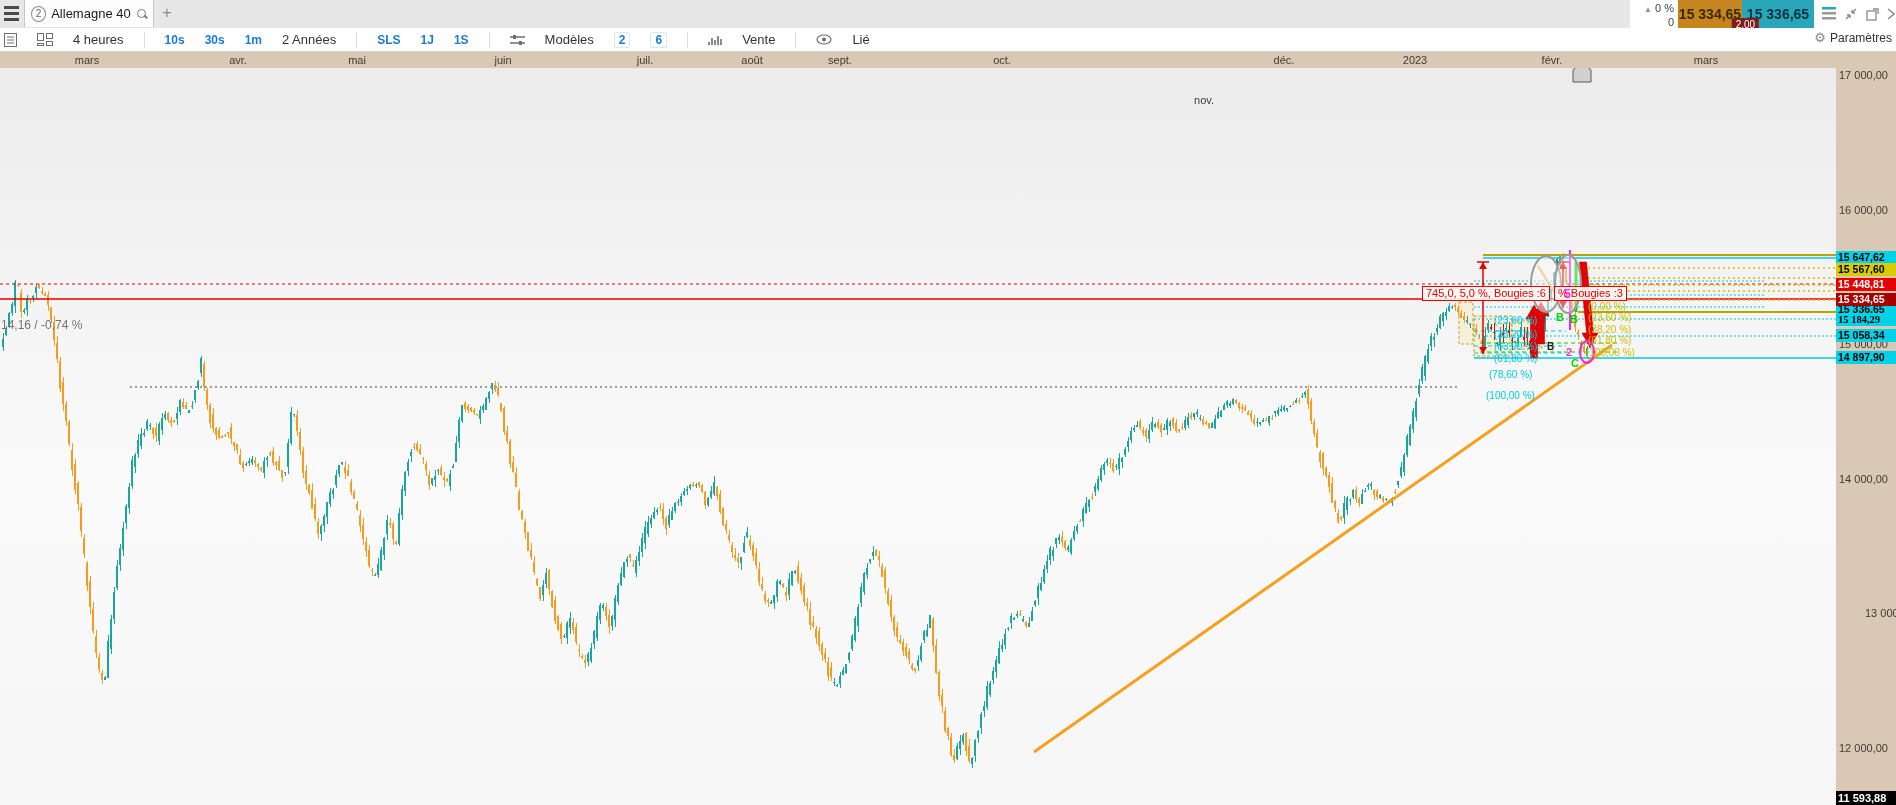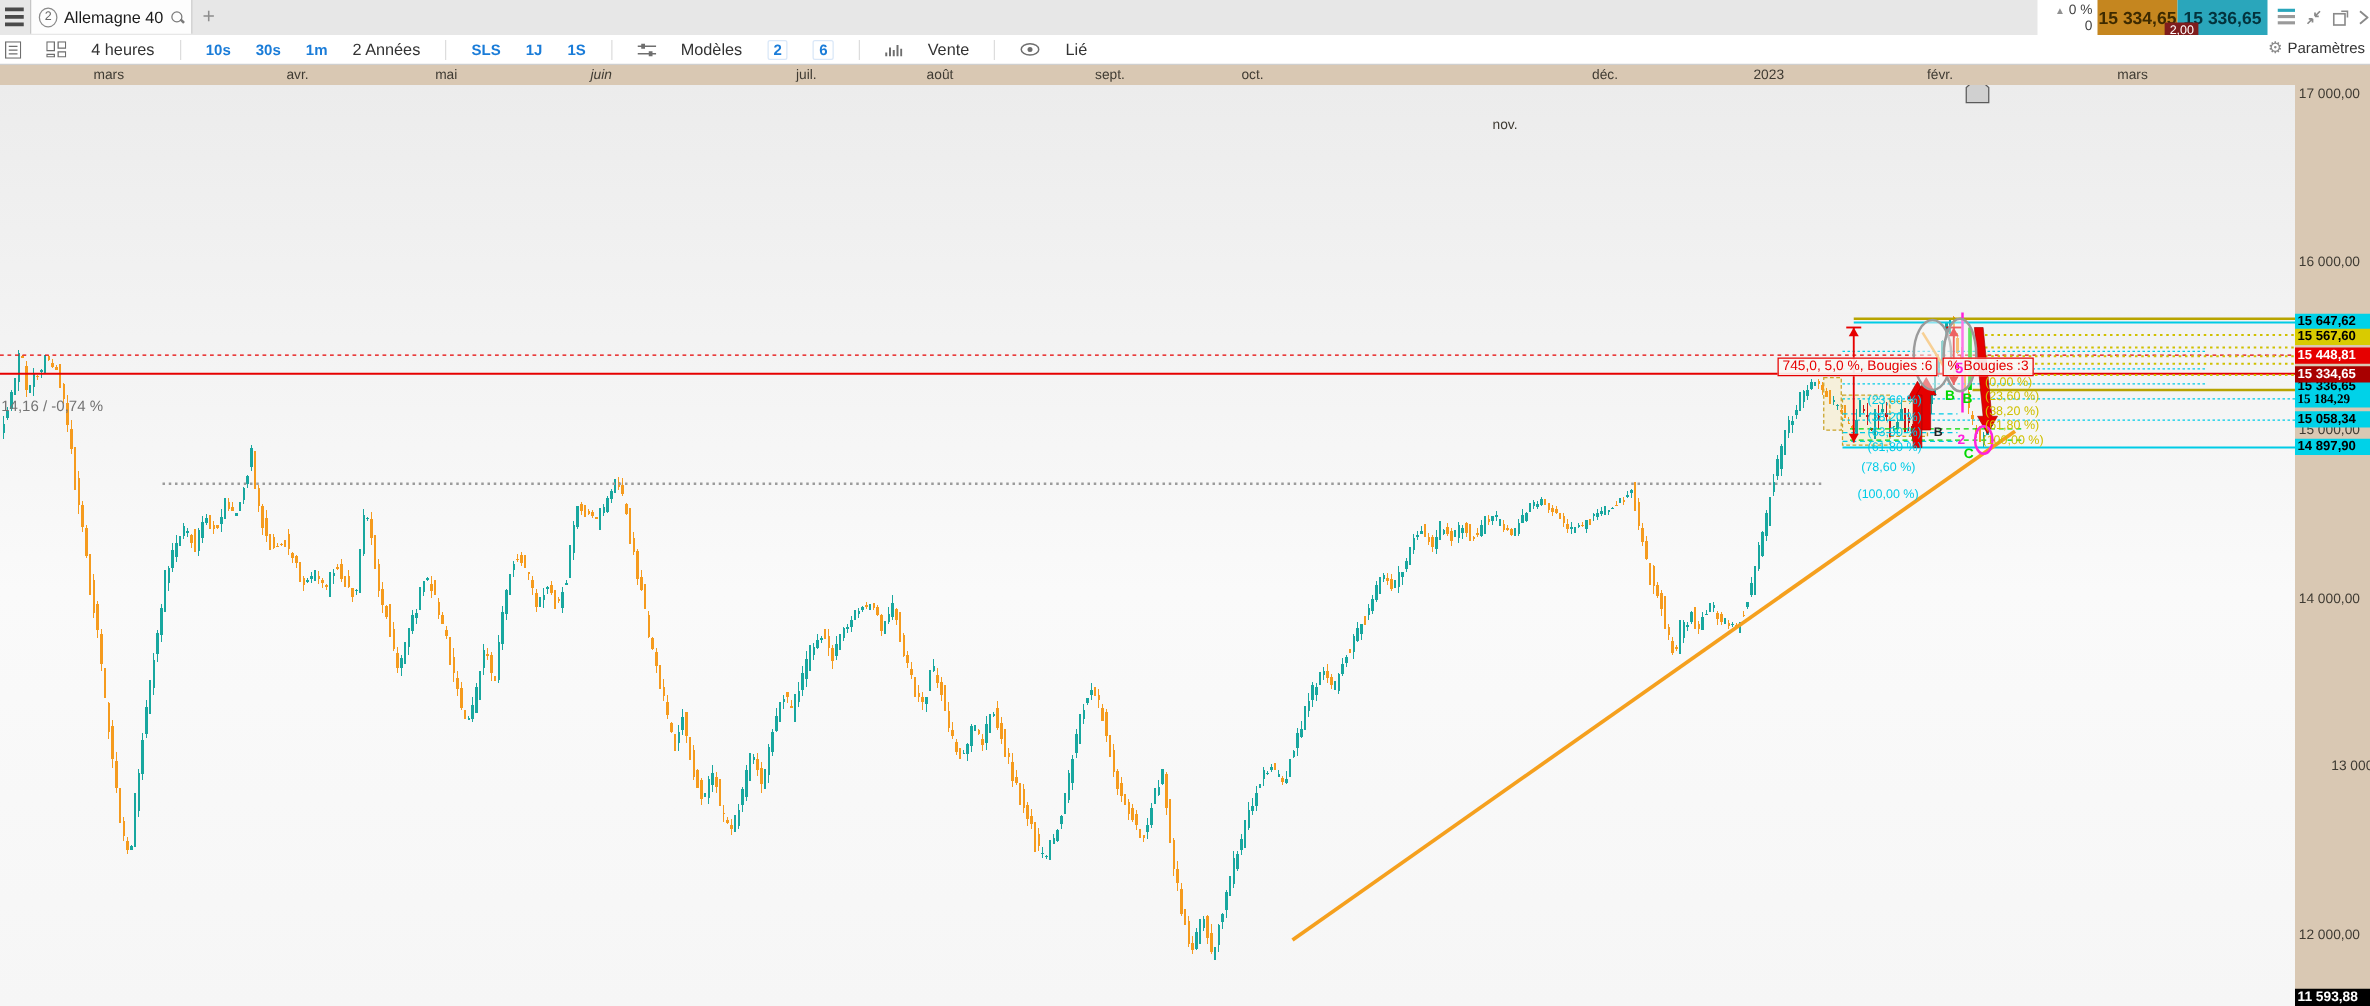--- a/index.html
+++ b/index.html
@@ -174,24 +174,24 @@
 
   <div class="params">
     <span class="gear">⚙</span>
     <span>Paramètres</span>
   </div>
 
   <div class="month-strip" id="month-strip">
       <div class="month-label" style="left: 87px;">mars</div>
       <div class="month-label" style="left: 238px;">avr.</div>
       <div class="month-label" style="left: 357px;">mai</div>
-      <div class="month-label" style="left: 481px; font-style: italic;">juin</div>
+      <div class="month-label" style="left: 503px;">juin</div>
       <div class="month-label" style="left: 645px;">juil.</div>
       <div class="month-label" style="left: 752px;">août</div>
-      <div class="month-label" style="left: 888px;">sept.</div>
+      <div class="month-label" style="left: 840px;">sept.</div>
       <div class="month-label" style="left: 1002px;">oct.</div>
       <div class="month-label" style="left: 1204px; margin-top: 40px;">nov.</div>
       <div class="month-label" style="left: 1284px;">déc.</div>
       <div class="month-label" style="left: 1415px;">2023</div>
       <div class="month-label" style="left: 1552px;">févr.</div>
       <div class="month-label" style="left: 1706px;">mars</div>
     </div>
   <div class="plot-bg"></div>
   <svg id="chart-svg" width="1836" height="805">
       <rect x="1459" y="302" width="14" height="42" fill="rgba(246,238,214,0.85)" stroke="#c9a227" stroke-width="1" stroke-dasharray="3 2"></rect>

